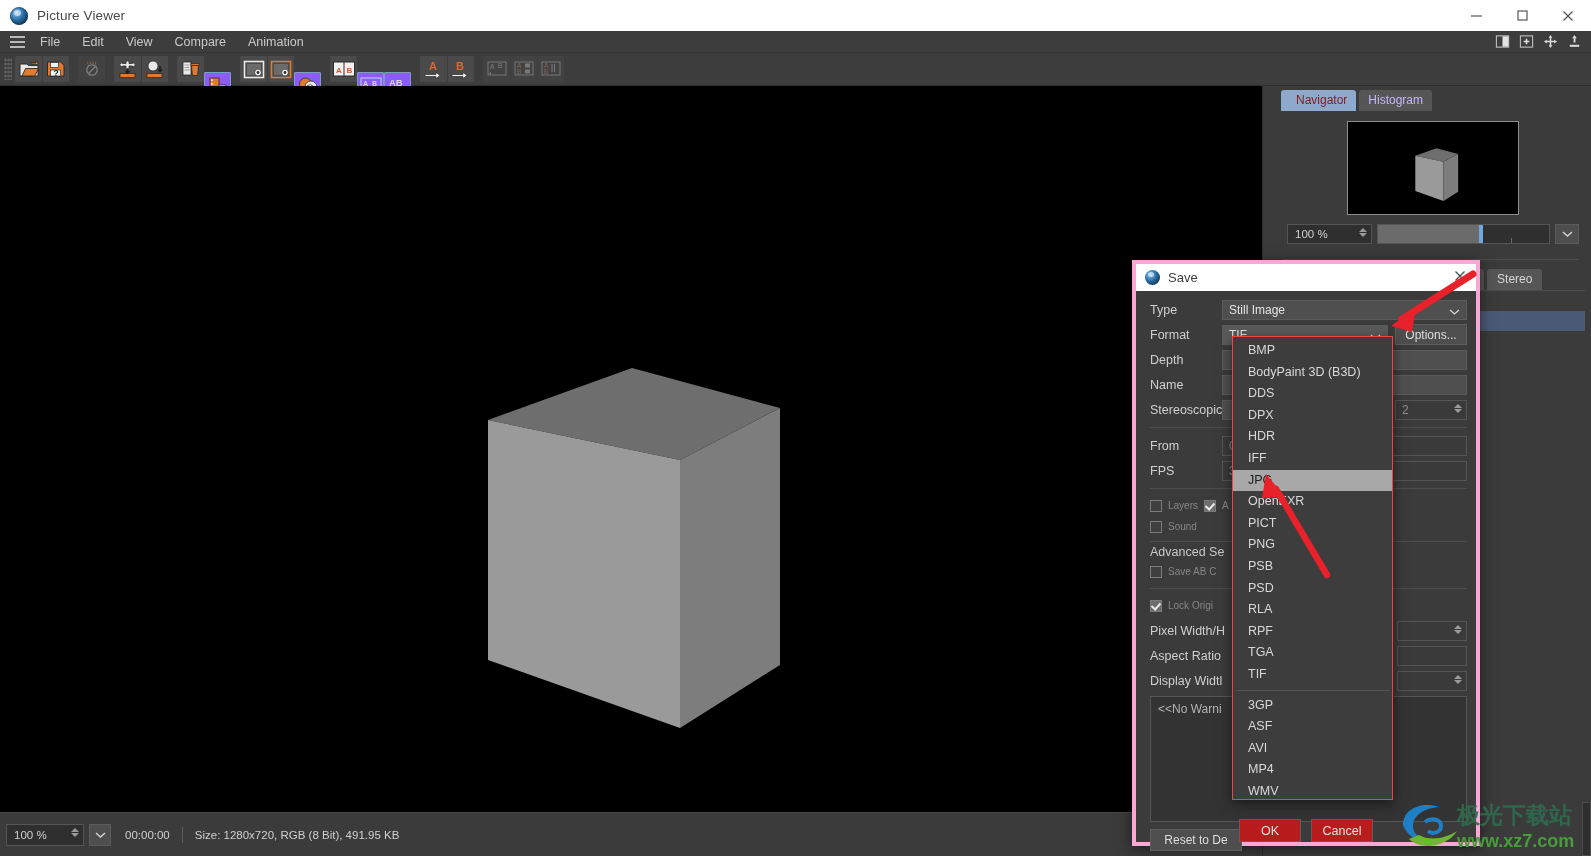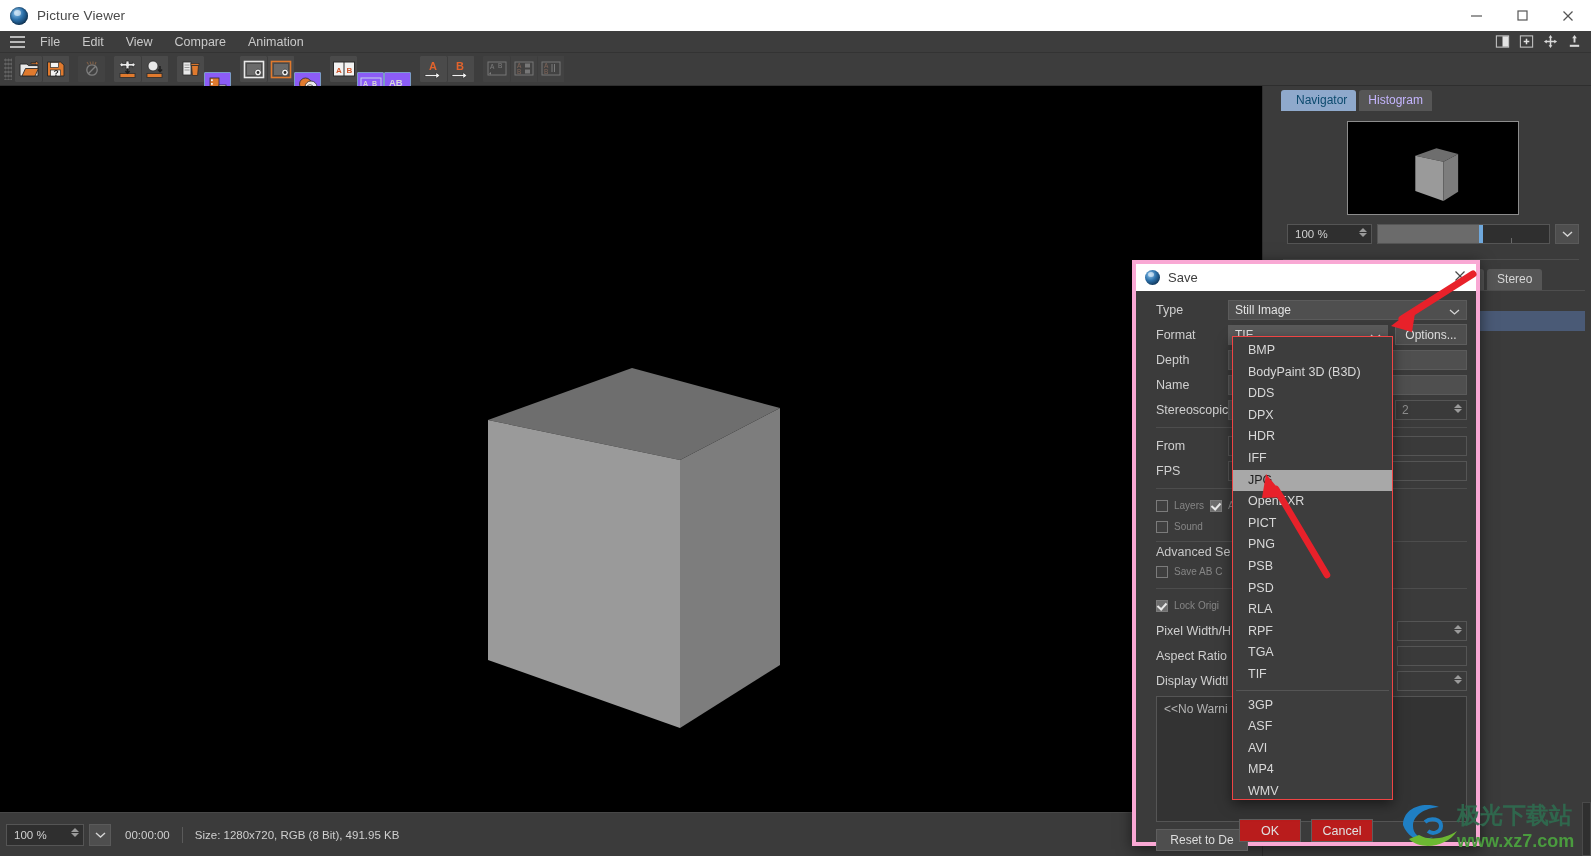--- a/index.html
+++ b/index.html
@@ -100,21 +100,21 @@
   .dock {
     position:absolute; left:1262px; top:86px; width:329px; height:770px; background:#3b3b3b;
     border-left:1px solid #2e2e2e;
   }
   .panel { margin: 4px 6px 0 18px; }
   .tabrow { display:flex; gap:3px; }
   .tab {
     font-size:12px; color:#c4b5fd; background:#565656; padding:3px 9px 4px 9px;
     border-radius:3px 3px 0 0;
   }
-  .tab.active { background:#8fa9cc; color:#0c4a6e;padding-left:15px; }
+  .tab.active { background:#8fa9cc; color:#7f1d1d;padding-left:15px; }
   .panelbody { background:#3b3b3b; padding:8px 4px 6px 4px; }
   .navprev {
     width:172px; height:94px; background:#000; border:1px solid #8c8c8c; margin:2px auto 0 auto;
     position:relative;
   }
   .navcube { position:absolute; left:60px; top:25px; width:57px; height:55px; }
   .navzoomrow { display:flex; align-items:center; gap:5px; margin-top:9px; padding:0 2px; }
   .navzoomfield {
     width:85px;height:20px;background:#2f2f2f;border:1px solid #555;color:#d0d0d0;
     font-size:11.5px;display:flex;align-items:center;padding-left:7px;position:relative;
@@ -144,21 +144,21 @@
   }
   .dlg-tb { height:27px; background:#fff; display:flex; align-items:center; }
   .dlg-logo {
     width:15px;height:15px;margin-left:9px;border-radius:50%;
     background: radial-gradient(circle at 35% 32%, #8ec6f0 0%, #2b6fa8 42%, #123a5e 75%, #0a2238 100%);
     position:relative;
   }
   .dlg-logo::after{content:"";position:absolute;left:3px;top:2px;width:6px;height:5px;border-radius:50%;background:rgba(255,255,255,.55);}
   .dlg-title { margin-left:8px; font-size:13px; color:#3d3d3d; }
   .dlg-x { margin-left:auto; margin-right:9px; color:#555; }
-  .dlg-body { position:relative; padding:7px 9px 0 20px; height:559px; }
+  .dlg-body { position:relative; padding:7px 9px 0 14px; height:559px; }
 
   .row { display:flex; align-items:center; height:23px; margin-bottom:2px; }
   .lbl { width:72px; font-size:12.5px; color:#cfcfcf; flex:none; }
   .ctl {
     flex:1; height:20px; background:#4f4f4f; border:1px solid #5b5b5b;
     display:flex; align-items:center; padding:0 6px; font-size:12px; color:#e2e2e2;
     position:relative;
   }
   .ctl .chev { position:absolute; right:6px; top:4px; }
   .field {

